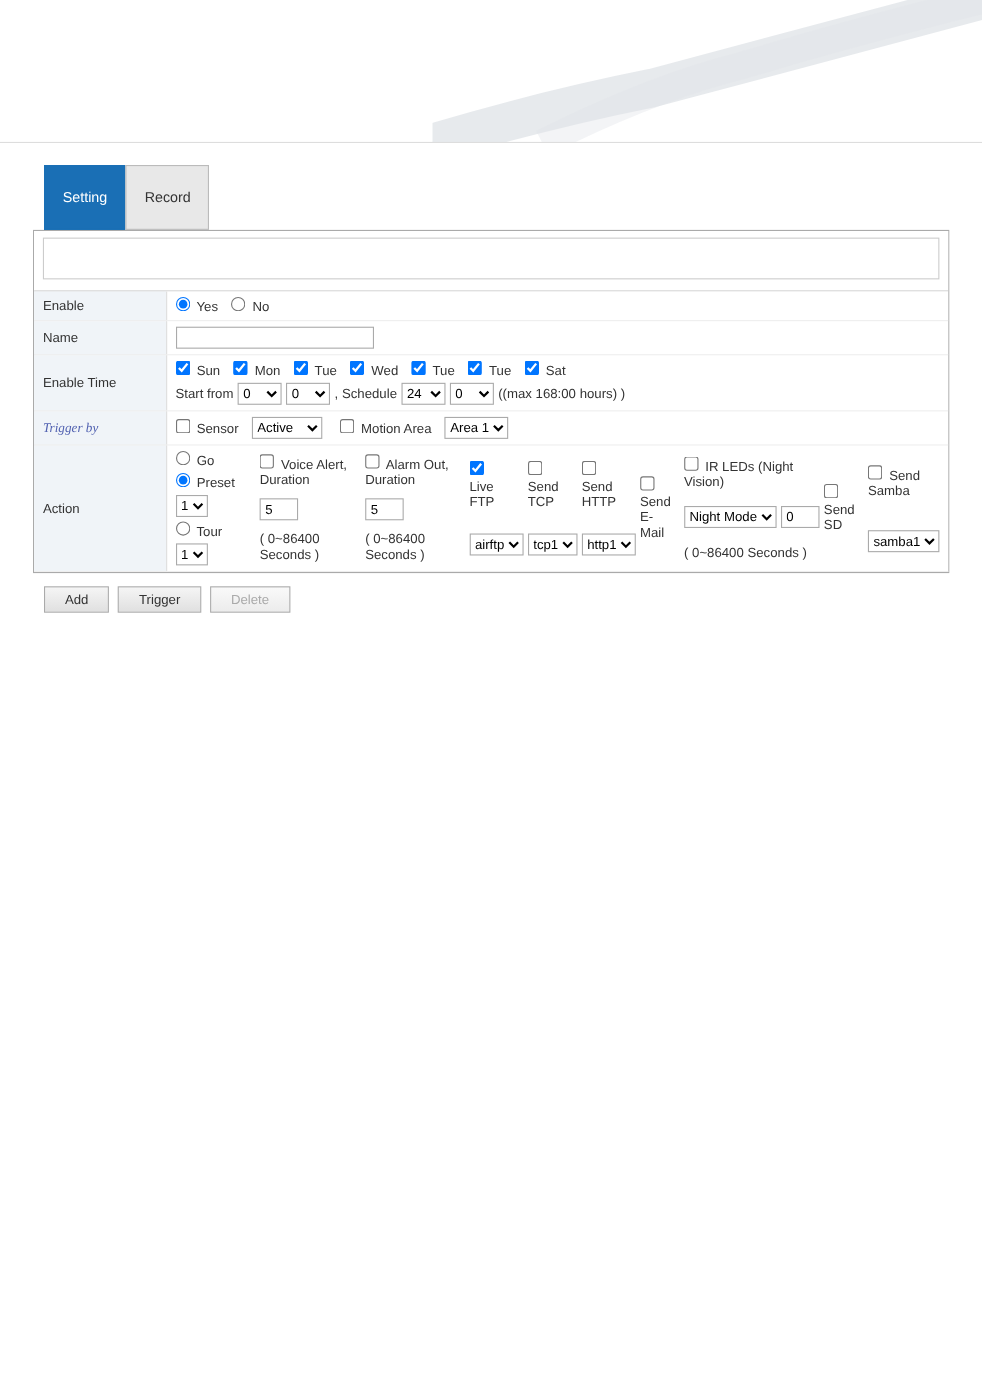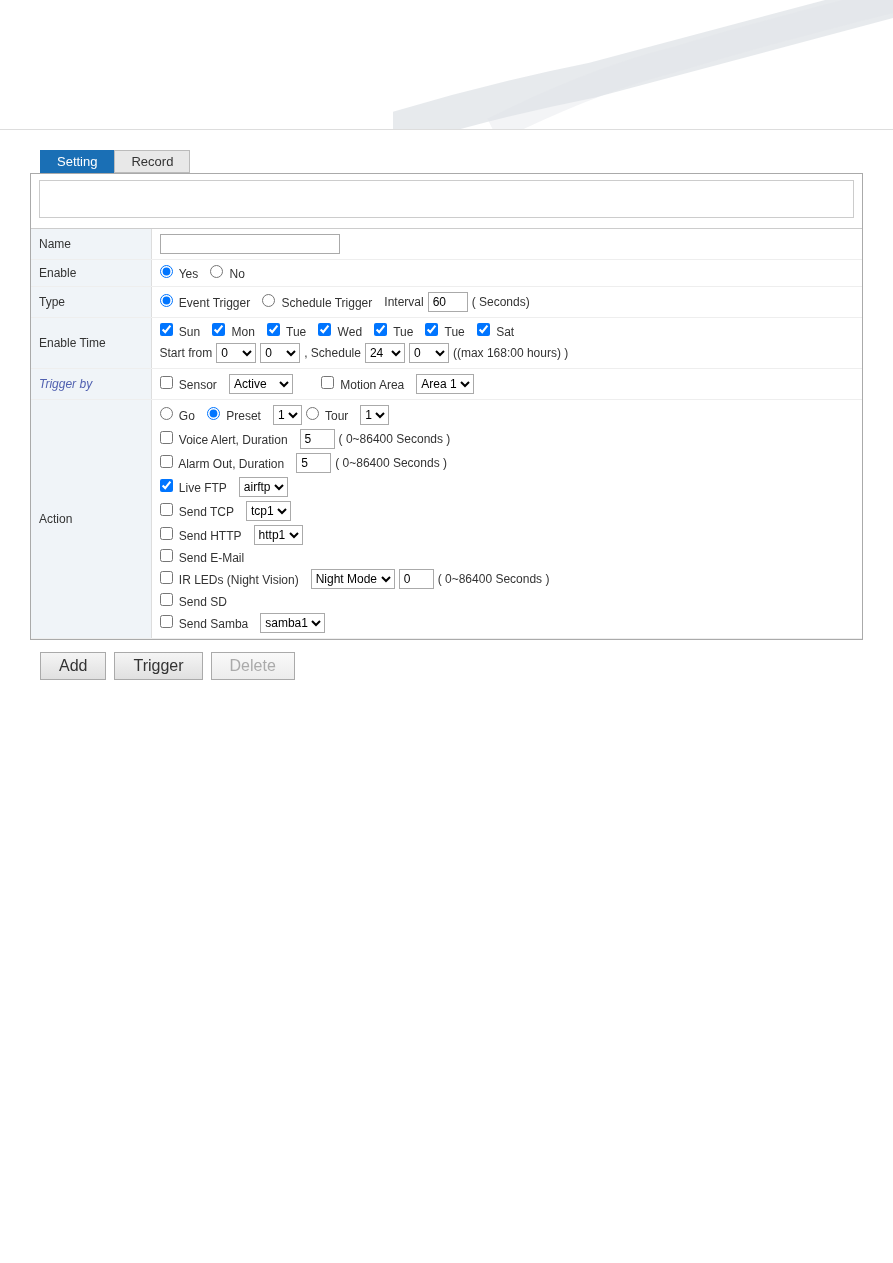--- a/index.html
+++ b/index.html
@@ -53,21 +53,21 @@
       z-index: 1;
     }
 
     
     .tabs {
       display: flex;
       margin-bottom: 0;
       margin-left: 10px;
     }
     .tab {
-      padding: 3px 16px;
+      padding: 21px 16px;
       border: 1px solid #bbb;
       cursor: pointer;
       font-size: 13px;
       background: #e8e8e8;
       color: #333;
     }
     .tab.active {
       background: #1a6fb5;
       color: #fff;
       border-color: #1a6fb5;
@@ -147,41 +147,41 @@
     
     .button-row {
       margin-top: 12px;
       display: flex;
       gap: 8px;
       margin-left: 10px;
     }
     .btn {
       padding: 4px 18px;
       border: 1px solid #aaa;
-      font-size: 16px;
+      font-size: 12px;
       cursor: pointer;
       background: linear-gradient(to bottom, #f5f5f5, #e0e0e0);
       color: #333;
     }
     .btn:disabled, .btn.disabled {
       color: #aaa;
       background: linear-gradient(to bottom, #f9f9f9, #ececec);
       cursor: default;
     }
 
     
     .trigger-row td:first-child {
       color: #5060b0;
       font-style: italic;
+      font-family: Liberation Serif, serif;
     }
 
     
     .action-block {
       display: flex;
-      flex-direction: column;
       gap: 4px;
     }
     .action-line {
       display: flex;
       align-items: center;
       flex-wrap: wrap;
       gap: 4px;
     }
 
     
@@ -218,60 +218,42 @@
   <div class="form-container">
 
     <div class="name-display-area">
       <input type="text" class="name-display-input" value="" style="border: 1px solid rgb(204, 204, 204); width: 100%; height: 38px;">
     </div>
 
     <table class="form-table">
 
       <tbody>
           <tr>
-        <td>Name</td>
-        <td>
-          <input type="text" value="" style="width: 180px;">
-        </td>
-      </tr>
-
-      <tr>
         <td>Enable</td>
         <td>
           <div class="row-inline">
             <label>
               <input type="radio" name="enable" value="Yes" checked="" style="">
               <span>Yes</span>
             </label>
             <label>
               <input type="radio" name="enable" value="No" style="">
               <span>No</span>
             </label>
           </div>
         </td>
       </tr>
 
       <tr>
-        <td>Type</td>
+        <td>Name</td>
         <td>
-          <div class="row-inline">
-            <label>
-              <input type="radio" name="type" value="event" checked="" style="">
-              <span>Event Trigger</span>
-            </label>
-            <label>
-              <input type="radio" name="type" value="schedule" style="">
-              <span>Schedule Trigger</span>
-            </label>
-            <span>Interval</span>
-            <input type="text" style="width: 40px;" value="60">
-            <span>( Seconds)</span>
-          </div>
+          <input type="text" value="" style="width: 180px;">
         </td>
       </tr>
+
 
       <tr>
         <td>Enable Time</td>
         <td>
           <div class="row-inline">
             <label><input type="checkbox" checked="" style=""> <span>Sun</span></label>
             <label><input type="checkbox" checked="" style=""> <span>Mon</span></label>
             <label><input type="checkbox" checked="" style=""> <span>Tue</span></label>
             <label><input type="checkbox" checked="" style=""> <span>Wed</span></label>
             <label><input type="checkbox" checked="" style=""> <span>Tue</span></label>
@@ -303,21 +285,21 @@
         <td>
           <div class="row-inline">
             <label>
               <input type="checkbox" style="">
               <span>Sensor</span>
             </label>
             <select>
               <option>Active</option>
               <option>Inactive</option>
             </select>
-            <label style="margin-left:24px;">
+            <label style="margin-left:12px;">
               <input type="checkbox" style="">
               <span>Motion Area</span>
             </label>
             <select>
               <option>Area 1</option>
               <option>Area 2</option>
             </select>
           </div>
         </td>
       </tr>

